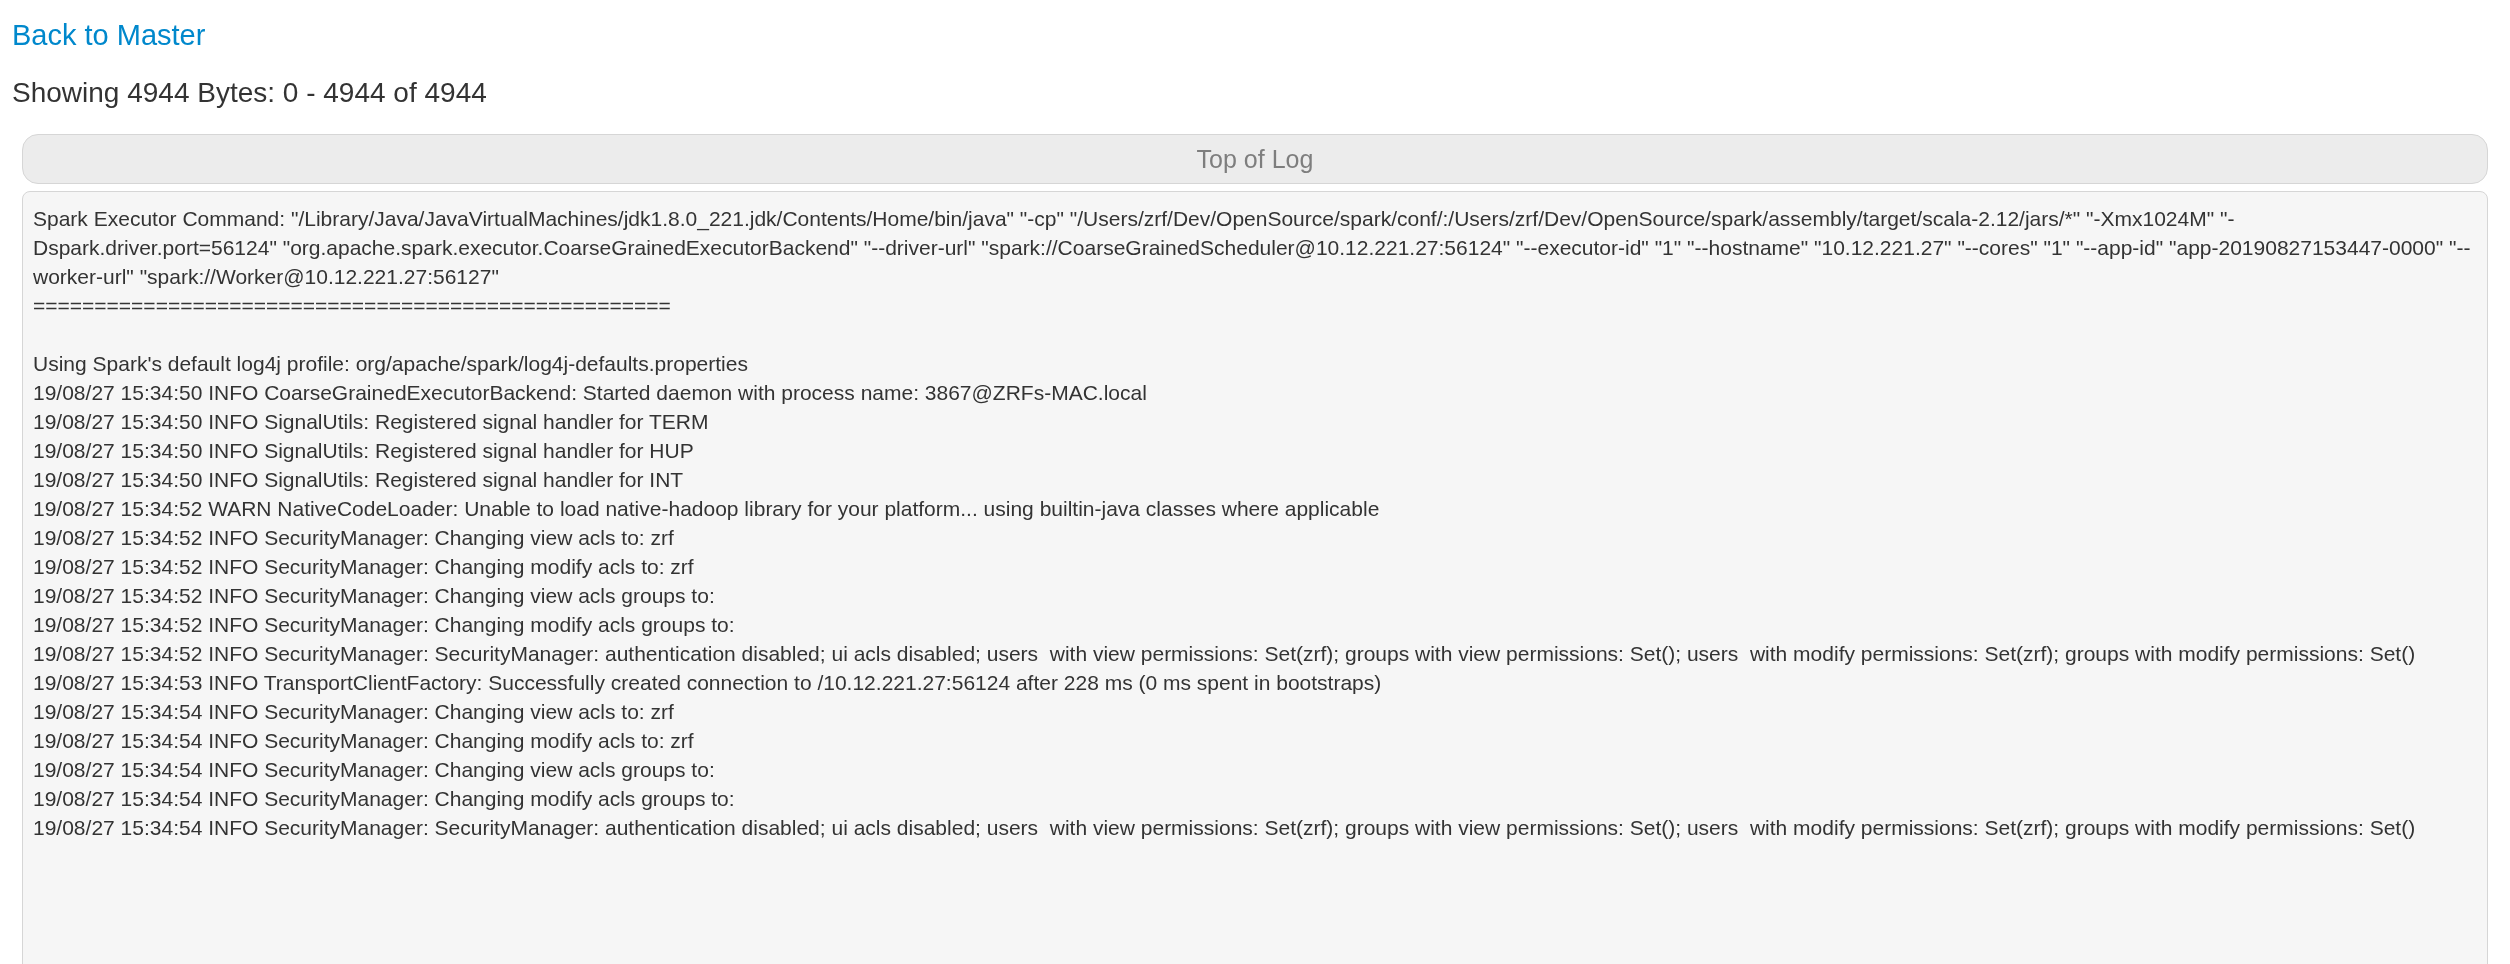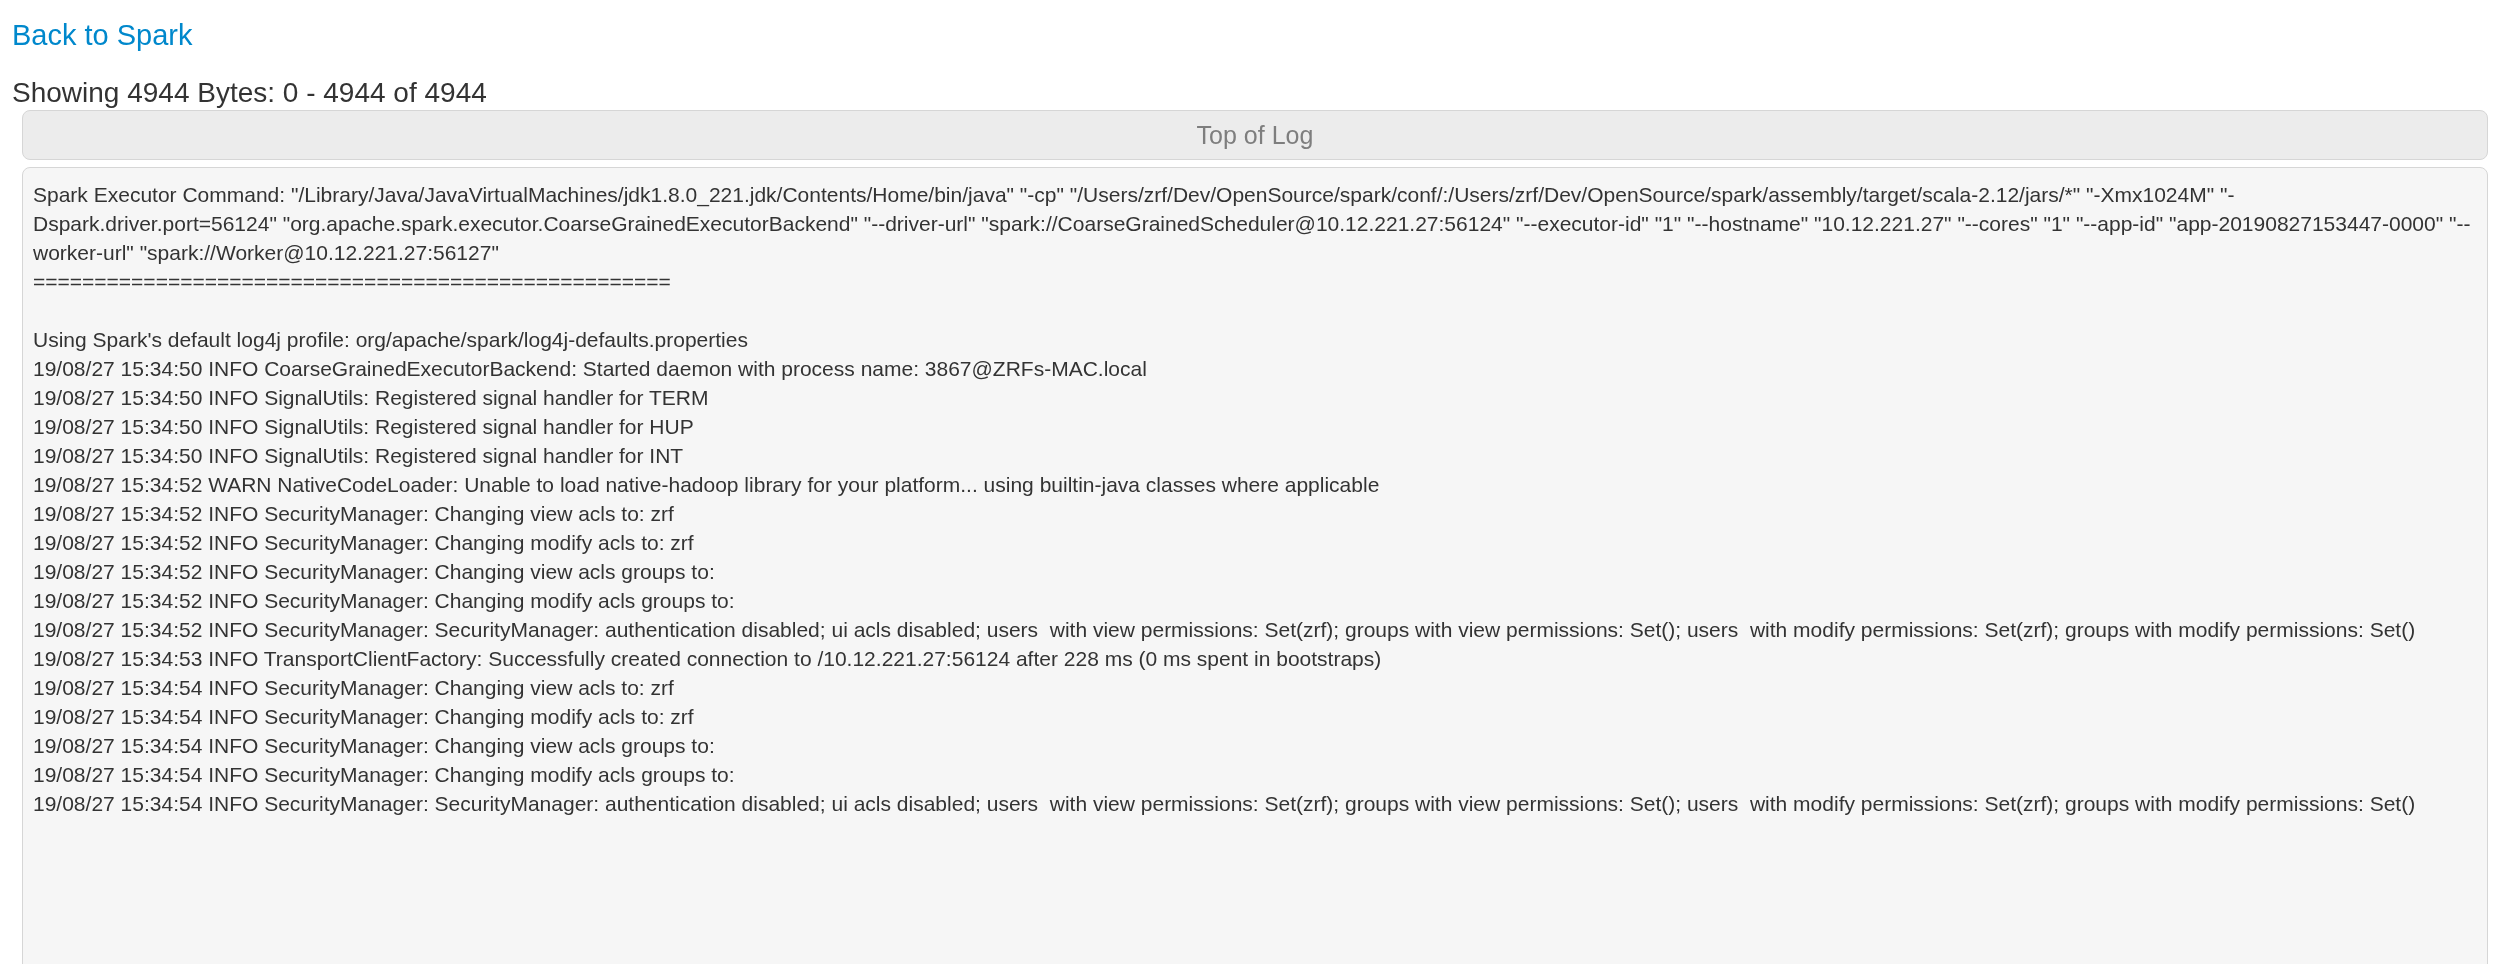--- a/index.html
+++ b/index.html
@@ -29,30 +29,30 @@
   }
   .byte-range {
     margin: 24px 0 0 2px;
     font-size: 28px;
     line-height: 34px;
     color: var(--page-text, #333333);
   }
   .log-header-bar {
     display: block;
     width: calc(100% - 24px);
-    margin: 0 12px 0 12px;
+    margin: 24px 12px 0 12px;
     height: 50px;
     line-height: 48px;
     text-align: center;
     font-size: 25px;
     font-family: inherit;
     color: var(--bar-text, #7e7e7e);
     background: var(--bar-bg, #ececec);
     border: 1px solid var(--bar-border, #d6d6d6);
-    border-radius: 8px;
+    border-radius: 16px;
     box-sizing: border-box;
     padding: 0;
   }
   .log-box {
     margin: 7px 12px 0 12px;
     background: var(--box-bg, #f6f6f6);
     border: 1px solid var(--box-border, #d6d6d6);
     border-radius: 8px;
     padding: 12px 10px 24px 10px;
     min-height: 830px;
@@ -67,21 +67,21 @@
     word-wrap: break-word;
     overflow-wrap: break-word;
     color: var(--page-text, #333333);
   }
 </style>
 </head>
 <body>
 
 <div class="page">
 
-  <a href="#" class="back-link">Back to Spark</a>
+  <a href="#" class="back-link">Back to Master</a>
 
   <div class="byte-range">Showing 4944 Bytes: 0 - 4944 of 4944</div>
 
   <button type="button" class="log-header-bar" disabled="">Top of Log</button>
 
   <div class="log-box">
     <pre class="log-pre">Spark Executor Command: "/Library/Java/JavaVirtualMachines/jdk1.8.0_221.jdk/Contents/Home/bin/java" "-cp" "/Users/zrf/Dev/OpenSource/spark/conf/:/Users/zrf/Dev/OpenSource/spark/assembly/target/scala-2.12/jars/*" "-Xmx1024M" "-Dspark.driver.port=56124" "org.apache.spark.executor.CoarseGrainedExecutorBackend" "--driver-url" "spark://CoarseGrainedScheduler@10.12.221.27:56124" "--executor-id" "1" "--hostname" "10.12.221.27" "--cores" "1" "--app-id" "app-20190827153447-0000" "--worker-url" "spark://Worker@10.12.221.27:56127"
 ====================================================
 
 Using Spark's default log4j profile: org/apache/spark/log4j-defaults.properties

